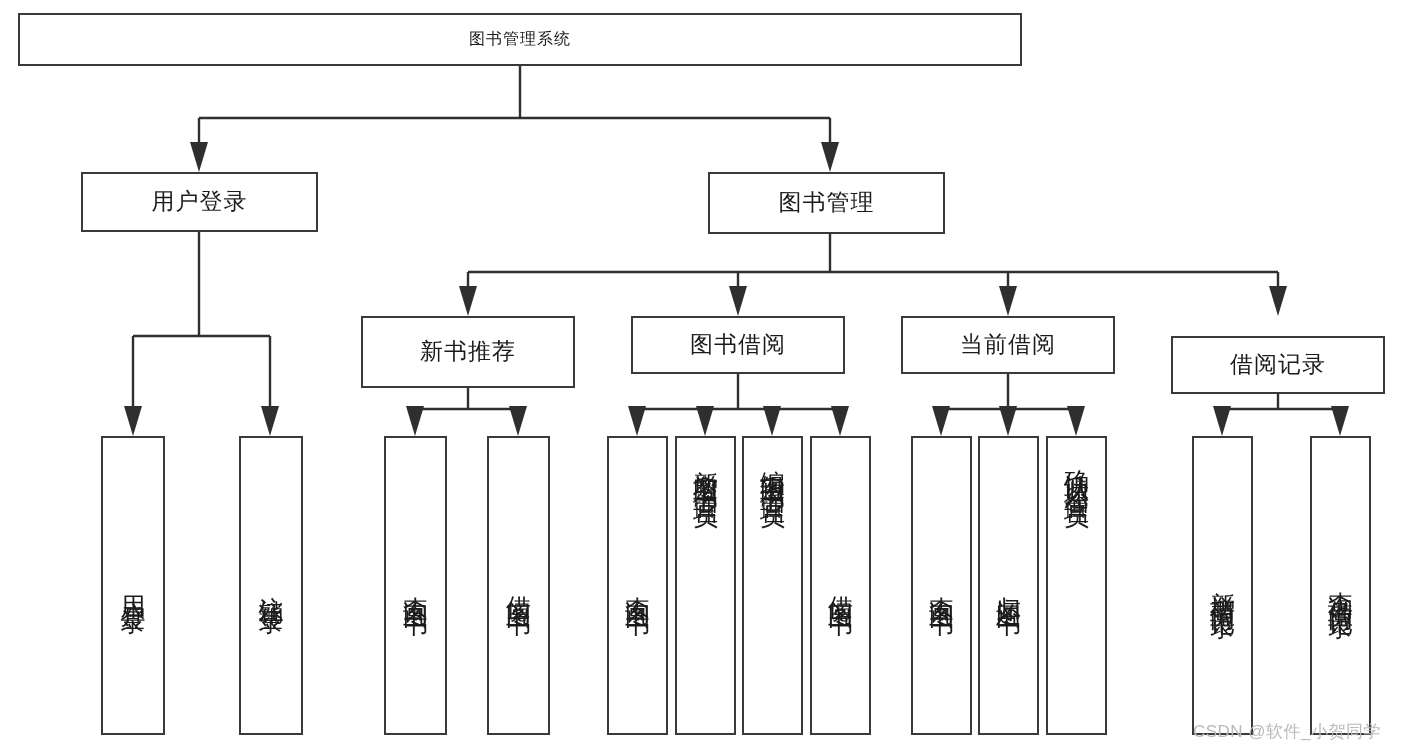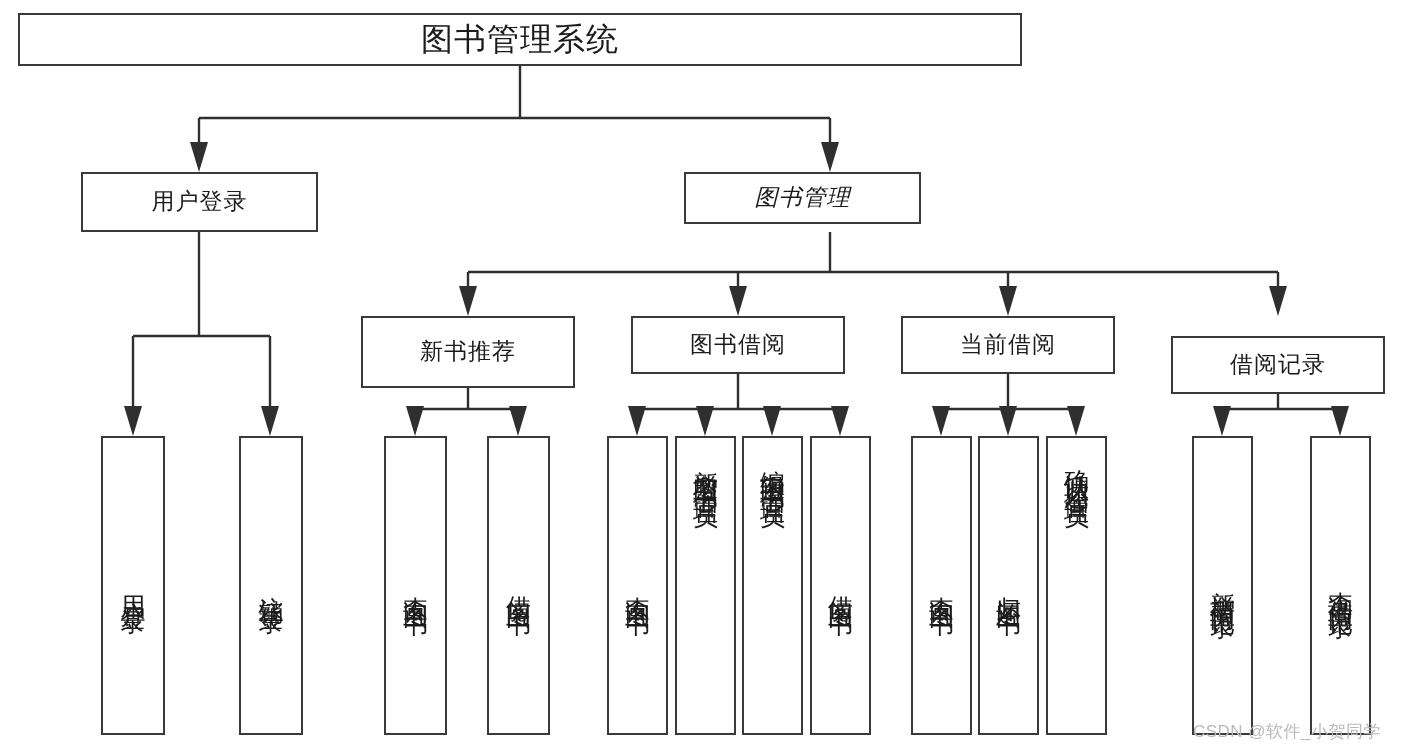--- a/index.html
+++ b/index.html
@@ -47,21 +47,21 @@
     text-align:center;
     line-height:1.18;
     letter-spacing:1px;
     color:#1b1b1b;
   }
   
   .node.horiz .label{
     font-size:23px;
     white-space:nowrap;
   }
-  .node.root .label{ font-size:32px; }
+  .node.root .label{ font-size:16px; }
   
   .node.vert{
     align-items:flex-start;
     justify-content:center;
     padding-top:12px;
   }
   .node.vert .label{
     writing-mode:vertical-rl;
     text-orientation:upright;
     font-size:25px;
@@ -157,21 +157,21 @@
   </svg>
 
   <div class="node horiz root" style="left:18px; top:13px; width:1004px; height:53px;">
     <span class="label">图书管理系统</span>
   </div>
 
   <div class="node horiz" style="left:81px; top:172px; width:237px; height:60px;">
     <span class="label">用户登录</span>
   </div>
 
-  <div class="node horiz" style="left:684px; top:172px; width:237px; height:52px;font-style:italic;">
+  <div class="node horiz" style="left:708px; top:172px; width:237px; height:62px;">
     <span class="label">图书管理</span>
   </div>
 
   <div class="node horiz" style="left:361px; top:316px; width:214px; height:72px;">
     <span class="label">新书推荐</span>
   </div>
 
   <div class="node horiz" style="left:631px; top:316px; width:214px; height:58px;">
     <span class="label">图书借阅</span>
   </div>

